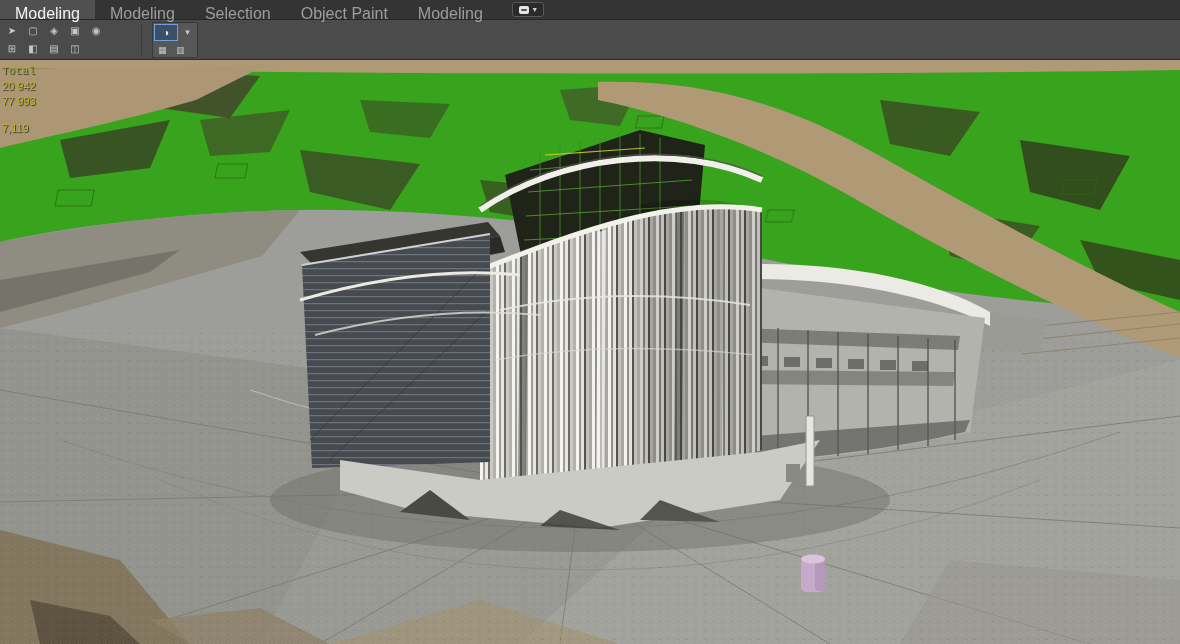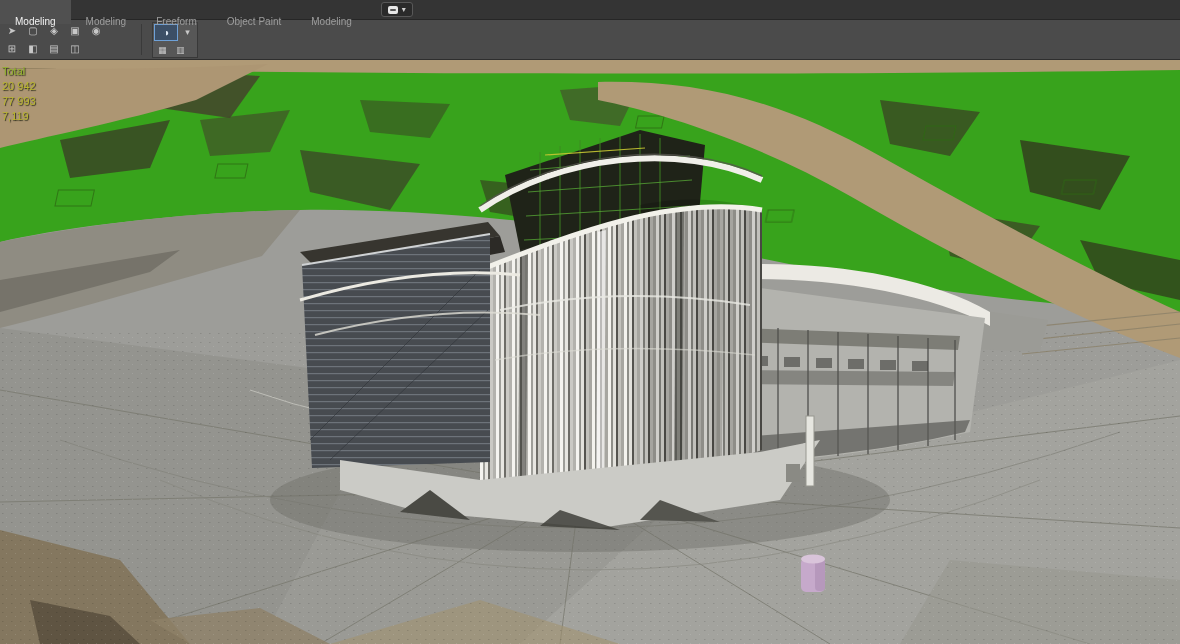--- a/index.html
+++ b/index.html
@@ -3,21 +3,21 @@
 <meta charset="utf-8">
 <style>
   * { margin:0; padding:0; box-sizing:border-box; }
   html,body { width:1180px; height:644px; overflow:hidden; background:#222;
     font-family:"Liberation Sans", sans-serif; position:relative; }
 
   
   .tabbar { position:absolute; top:0; left:0; right:0; height:20px;
     background:#343434; border-bottom:1px solid #262626;
     display:flex; align-items:stretch; z-index:40; }
-  .tab { padding:12px 15px; font-size:10px; line-height:20px; color:#9d9d9d; }
+  .tab { padding:4px 15px; font-size:16px; line-height:20px; color:#9d9d9d; }
   .tab.active { background:#505050; color:#f2f2f2; }
   .tab-dropdown { margin-left:14px; margin-top:2px; height:15px; padding:0 6px;
     background:#2a2a2a; border:1px solid #585858; border-radius:3px;
     display:flex; align-items:center; gap:4px; }
   .pill-icon { width:10px; height:8px; background:#e6e6e6; border-radius:2px;
     position:relative; }
   .pill-icon::after { content:""; position:absolute; left:2px; top:3px; right:2px;
     height:2px; background:#555; border-radius:1px; }
   .caret { color:#cfcfcf; font-size:8px; line-height:1; }
 
@@ -39,31 +39,31 @@
     color:#e2ecf7; width:24px; }
   .tbtn.sm { width:17px; height:15px; font-size:9px; }
 
   
   .viewport { position:absolute; top:60px; left:0; width:1180px; height:584px;
     background:#8f8f8b; z-index:10; }
   .viewport svg { position:absolute; inset:0; display:block; }
 
   .stats { position:absolute; left:2px; top:4px; z-index:15;
     font-size:11px; line-height:15px; text-shadow:1px 1px 1px rgba(20,25,10,.8); }
-  .stats .total { color:var(--stats-total,#8fb02a); }
+  .stats .total { color:var(--stats-total,#8fb02a);font-family:Liberation Mono, monospace; }
   .stats .val   { color:var(--stats-values,#b8b52e); }
-  .stats .fps   { color:var(--stats-values,#c9c63a); }
+  .stats .fps   { margin-top:12px; color:var(--stats-values,#c9c63a); }
 </style>
 </head>
 <body>
 
 <div class="tabbar">
   <div class="tab active">Modeling</div>
   <div class="tab">Modeling</div>
-  <div class="tab">Freeform</div>
+  <div class="tab">Selection</div>
   <div class="tab">Object Paint</div>
   <div class="tab">Modeling</div>
   <div class="tab-dropdown">
     <span class="pill-icon"></span>
     <span class="caret">▾</span>
   </div>
 </div>
 
 <div class="ribbonrow">
   <div class="tgroup">

